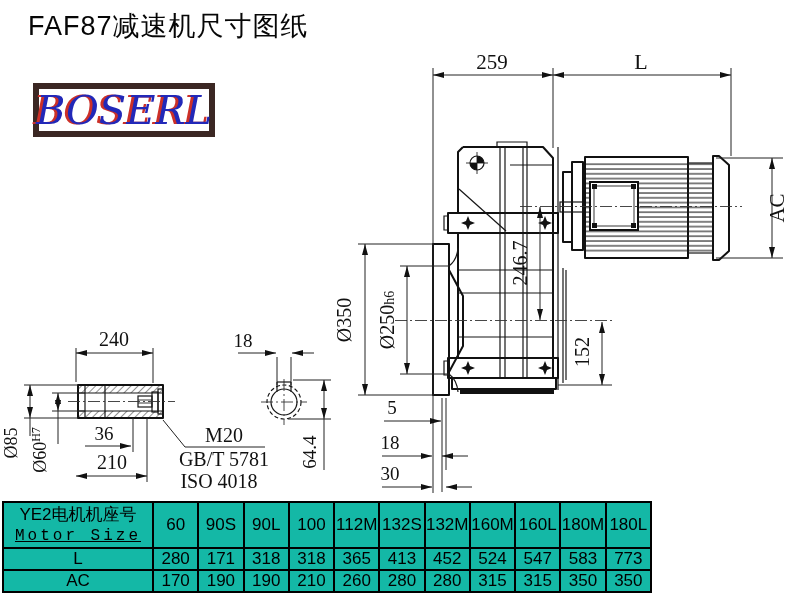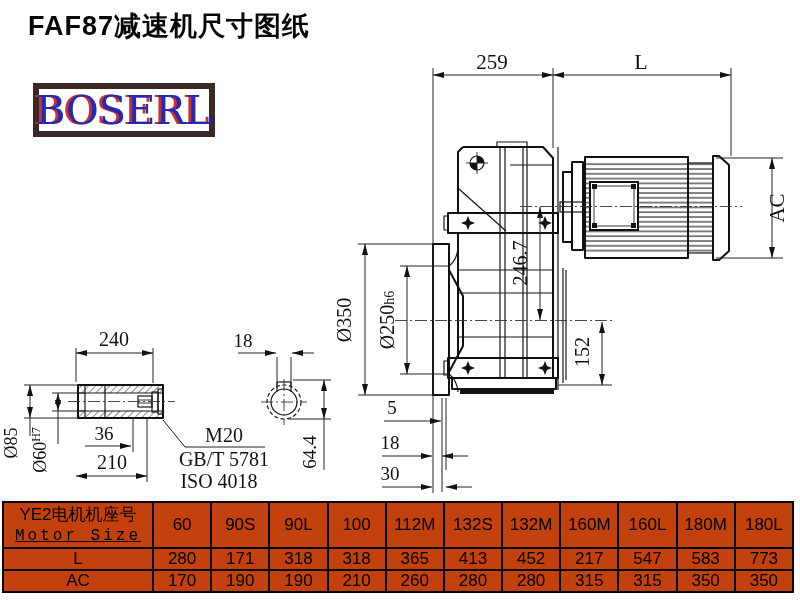--- a/index.html
+++ b/index.html
@@ -1,33 +1,33 @@
 <!DOCTYPE html>
 <html><head>
 <meta charset="utf-8">
 <style>
   html,body{margin:0;padding:0;background:#888;}
   .canvas{position:relative;width:800px;height:614px;background:#ffffff;overflow:hidden;
           font-family:"Liberation Sans",sans-serif;}
-  .title{position:absolute;left:28px;top:8px;font-size:27px;font-weight:bold;color:#060606;
+  .title{position:absolute;left:28px;top:8px;font-size:27px;font-weight:normal;color:#060606;
          letter-spacing:1px;white-space:nowrap;}
   .logo{position:absolute;left:33px;top:83px;width:182px;height:54px;box-sizing:border-box;
-        border:6px solid #3b2723;background:#fff;display:flex;align-items:center;justify-content:center;}
+        border:6px solid #3b2723;background:#fff;display:flex;align-items:center;justify-content:center;font-style:italic;}
   .logo span{font-family:"DejaVu Serif",serif;font-size:40px;line-height:1;color:#2228b8;
         text-shadow:-3px 0 0 #cc3028;letter-spacing:0;}
   svg{position:absolute;left:0;top:40px;}
   svg text{font-family:"Liberation Serif",serif;fill:#111;}
   .out{stroke:#111;stroke-width:2;fill:none;stroke-linejoin:round;}
   .mid{stroke:#161616;stroke-width:1.2;fill:none;}
   .thn{stroke:#222;stroke-width:0.9;fill:none;}
   .dim{stroke:#222;stroke-width:1;fill:none;}
   .cl{stroke:#333;stroke-width:0.9;fill:none;stroke-dasharray:12 3 2 3;}
   .blk{fill:#111;stroke:none;}
-  table.mt{position:absolute;left:2px;top:501px;width:792px;border-collapse:collapse;
-           table-layout:fixed;background:#c2410c;}
+  table.mt{position:absolute;left:2px;top:501px;width:650px;border-collapse:collapse;
+           table-layout:fixed;background:#14b8a6;}
   table.mt td{border:2px solid #000;text-align:center;vertical-align:middle;
            font-size:17px;color:#000;padding:0;height:20px;}
   table.mt tr.hr td{height:44px;}
   td.hc div{line-height:1.25;}
   td.hc .ms{letter-spacing:3px;font-family:"Liberation Mono",monospace;font-size:16px;text-decoration:underline;}
 </style>
 </head>
 <body>
 
 <div class="canvas">
@@ -264,21 +264,21 @@
     </tr>
     <tr>
       <td>L</td>
       <td>280</td>
       <td>171</td>
       <td>318</td>
       <td>318</td>
       <td>365</td>
       <td>413</td>
       <td>452</td>
-      <td>217</td>
+      <td>524</td>
       <td>547</td>
       <td>583</td>
       <td>773</td>
     </tr>
     <tr>
       <td>AC</td>
       <td>170</td>
       <td>190</td>
       <td>190</td>
       <td>210</td>

